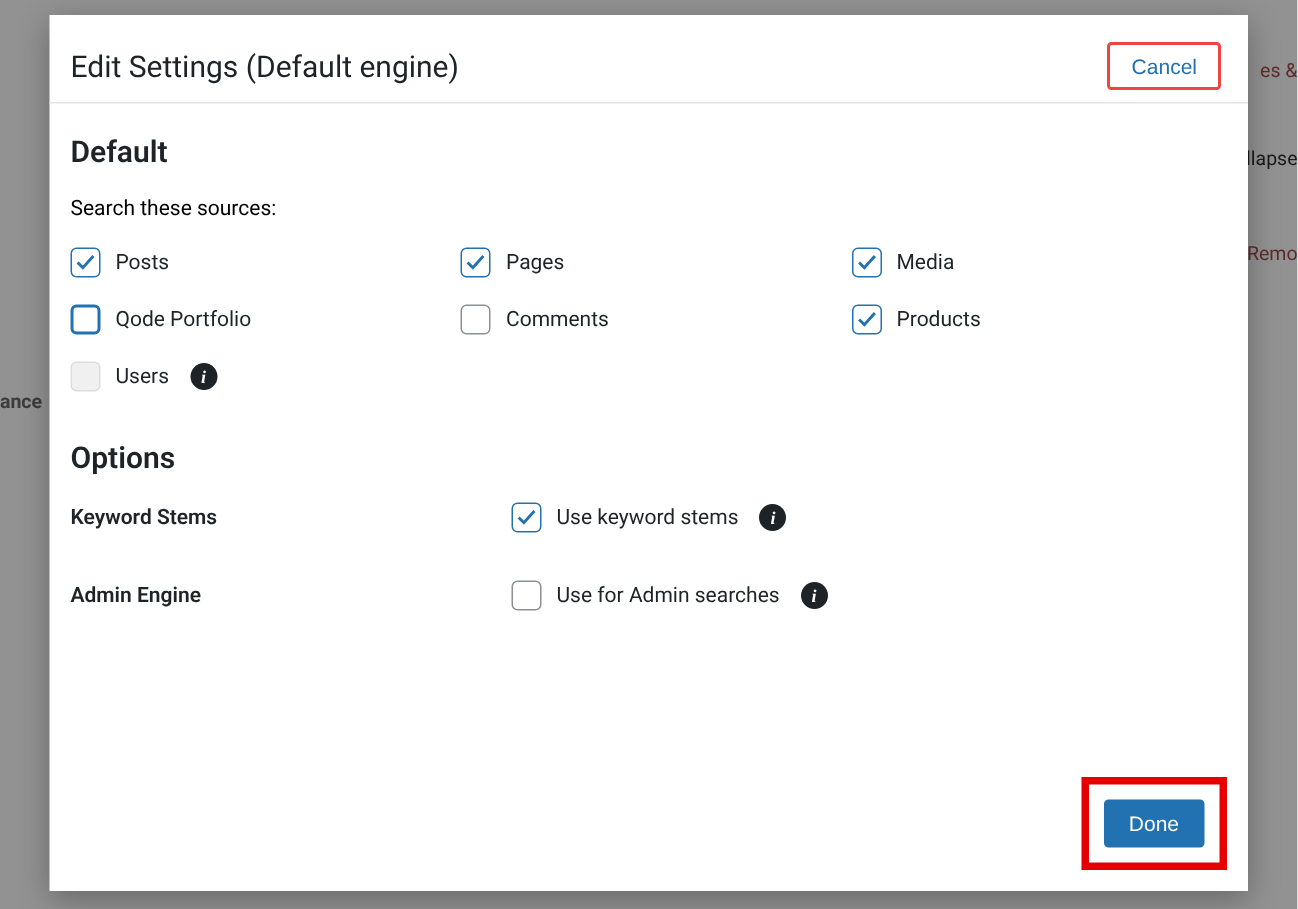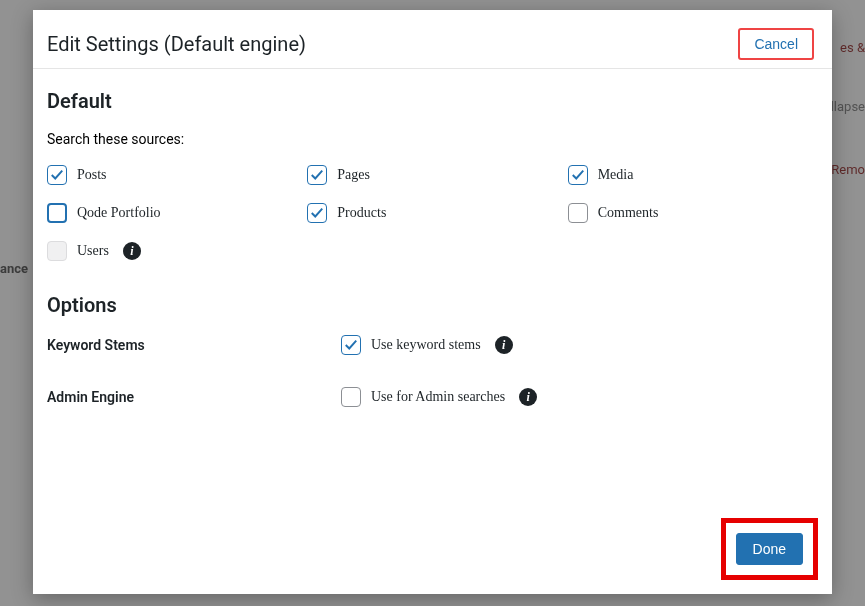--- a/index.html
+++ b/index.html
@@ -30,21 +30,21 @@
     .bg-right-top {
       position: absolute;
       top: 40px;
       right: 0;
       color: #8a1f1f;
     }
     .bg-right-1 {
       position: absolute;
       top: 99px;
       right: 0;
-      color: #737373;
+      color: #000000;
     }
     .bg-right-2 {
       position: absolute;
       top: 162px;
       right: 0;
       color: #8a1f1f;
     }
     .bg-left-1 {
       position: absolute;
       top: 88px;
@@ -147,21 +147,20 @@
       width: 14px;
       height: 14px;
       display: none;
     }
     .checkbox.checked svg {
       display: block;
     }
     .check-label {
       font-size: 14px;
       color: #1d2327;
-      font-family: Liberation Serif, serif;
     }
     .info-icon {
       width: 18px;
       height: 18px;
       border-radius: 50%;
       background: #1d2327;
       color: #fff;
       display: inline-flex;
       align-items: center;
       justify-content: center;
@@ -258,33 +257,33 @@
       </div>
 
       <div class="check-item">
         <span class="checkbox highlight">
           
         </span>
         <span class="check-label">Qode Portfolio</span>
       </div>
 
       <div class="check-item">
-        <span class="checkbox checked">
-          <svg viewBox="0 0 16 16">
-              <path fill="none" stroke="#2271b1" stroke-width="2.2" d="M2 8 L6 12 L14 3"></path>
-            </svg>
-        </span>
-        <span class="check-label">Products</span>
-      </div>
-
-      <div class="check-item">
         <span class="checkbox">
           
         </span>
         <span class="check-label">Comments</span>
+      </div>
+
+      <div class="check-item">
+        <span class="checkbox checked">
+          <svg viewBox="0 0 16 16">
+              <path fill="none" stroke="#2271b1" stroke-width="2.2" d="M2 8 L6 12 L14 3"></path>
+            </svg>
+        </span>
+        <span class="check-label">Products</span>
       </div>
 
       <div class="check-item">
         <span class="checkbox disabled">
           
         </span>
         <span class="check-label">Users</span>
         <span class="info-icon">i</span>
       </div>
 

